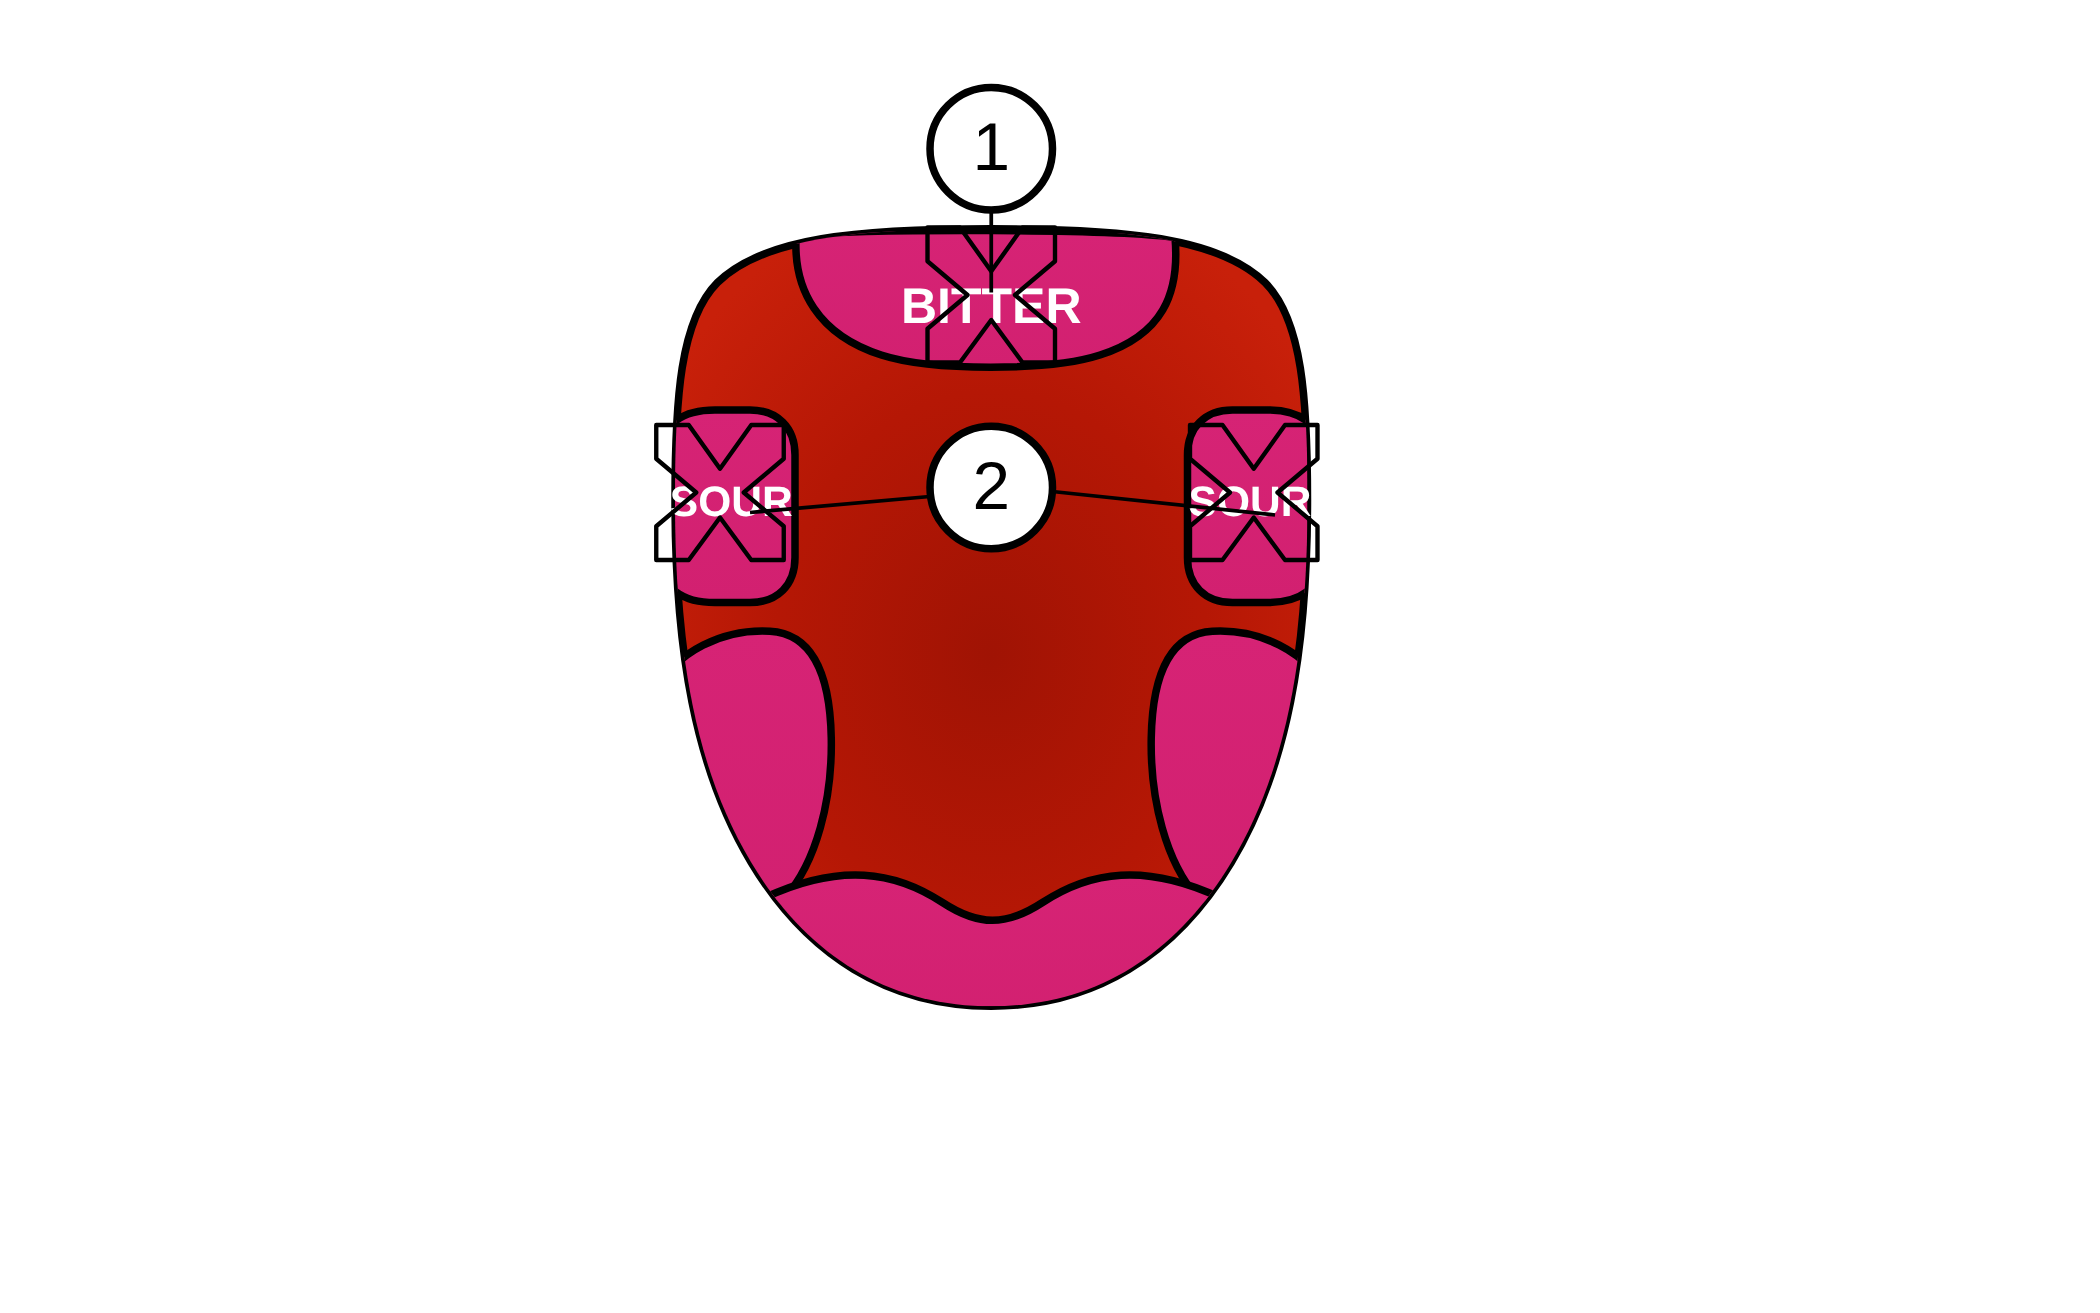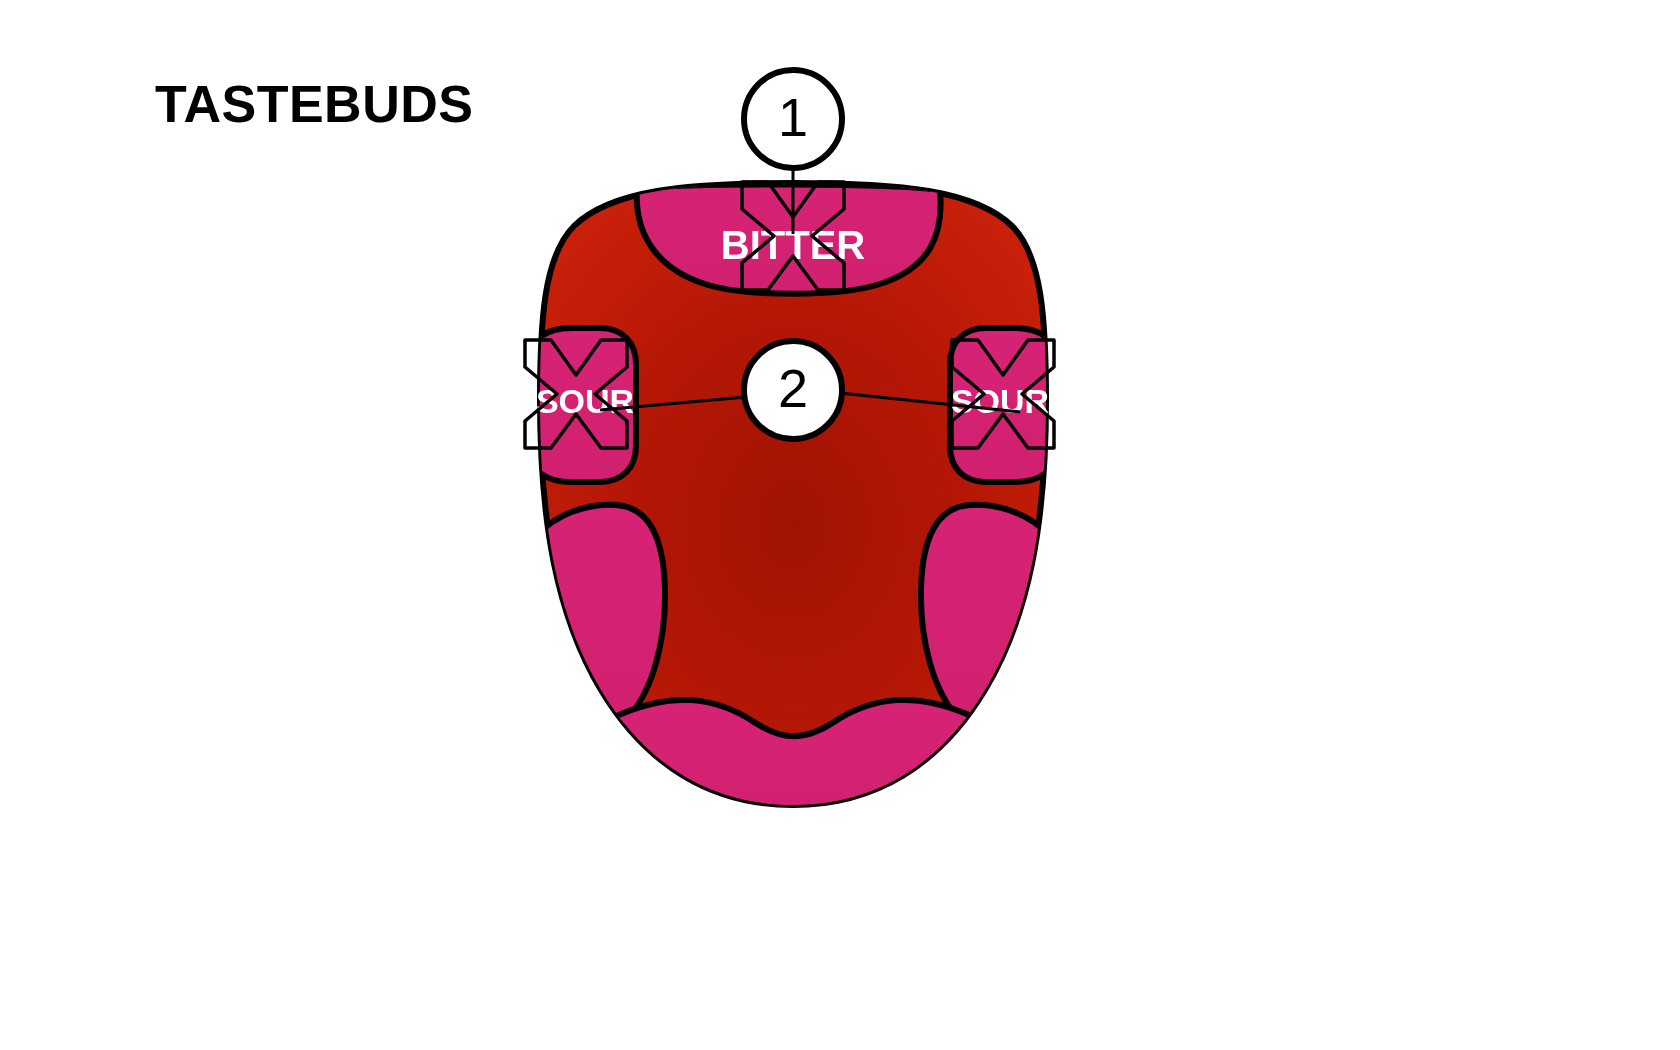--- a/index.html
+++ b/index.html
@@ -58,21 +58,20 @@
     text-anchor: middle;
     dominant-baseline: middle;
     user-select: none;
   }
 </style>
 </head>
 <body>
 
 <div id="stage">
 
-  <div id="diagram-title">TASTEBUDS</div>
 
   <svg id="tongue-svg" viewBox="0 0 1680 1050" xmlns="http://www.w3.org/2000/svg">
 
     <defs>
       <linearGradient id="tongueGrad" x1="0" y1="0" x2="1" y2="0">
         <stop offset="0%" stop-color="#C31C07"></stop>
         <stop offset="18%" stop-color="#C21B07"></stop>
         <stop offset="50%" stop-color="#AD1404"></stop>
         <stop offset="82%" stop-color="#C21B07"></stop>
         <stop offset="100%" stop-color="#C31C07"></stop>

